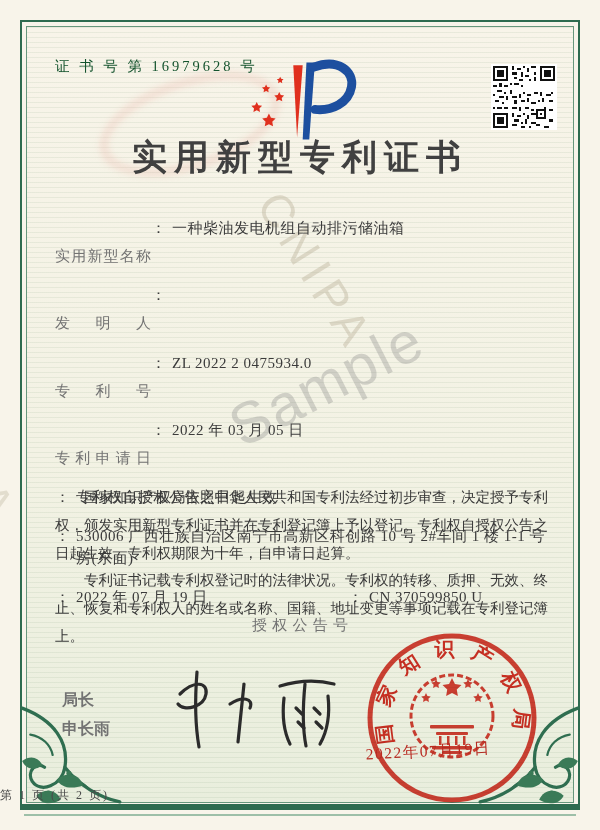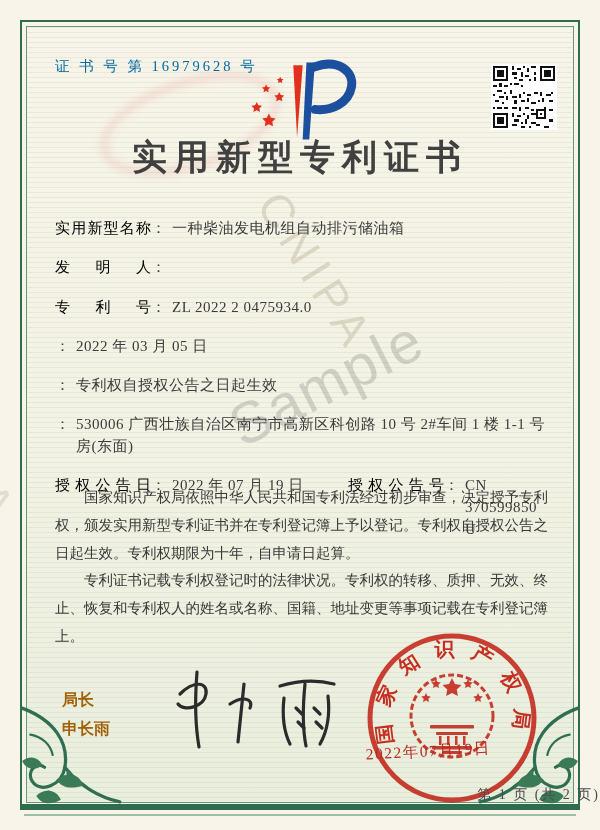--- a/index.html
+++ b/index.html
@@ -20,46 +20,46 @@
   .wm{position:absolute;font-family:"Liberation Sans",sans-serif;white-space:nowrap;pointer-events:none;}
   .wm-cnipa1{left:292px;top:182px;font-size:46px;letter-spacing:8px;color:rgba(186,176,153,.42);
         transform:rotate(58deg);transform-origin:left top;}
   .wm-cnipa2{left:-64px;top:356px;font-size:46px;letter-spacing:8px;color:rgba(186,176,153,.34);
         transform:rotate(58deg);transform-origin:left top;}
   .wm-sample{left:218px;top:400px;font-size:58px;letter-spacing:2px;color:rgba(125,125,125,.30);
         transform:rotate(-27deg);transform-origin:left top;}
   .pink-swirl{position:absolute;left:96px;top:78px;width:170px;height:74px;border:9px solid rgba(232,152,140,.20);
         border-radius:50%;filter:blur(3px);transform:rotate(-18deg);}
   
-  .cert-no{position:absolute;left:55px;top:57px;font-size:14.5px;letter-spacing:3px;color:#0369a1;}
+  .cert-no{position:absolute;left:55px;top:57px;font-size:14.5px;letter-spacing:3px;color:#14532d;}
   .logo{position:absolute;left:237px;top:54px;width:122px;height:92px;}
   .qr{position:absolute;left:491px;top:64px;width:62px;height:62px;background:#fff;padding:2px;}
   .title{position:absolute;left:0;top:134px;width:100%;text-align:center;
         font-size:35px;font-weight:700;letter-spacing:7px;color:#404040;}
   
   .fields{position:absolute;left:55px;right:50px;top:218px;font-size:15px;color:#3b3b3b;}
   .frow{display:flex;align-items:flex-start;margin-bottom:17.5px;line-height:1.45;}
-  .flabel{display:inline-block;width:96px;text-align:justify;text-align-last:justify;flex:none;color:#000000;}
+  .flabel{display:inline-block;width:96px;text-align:justify;text-align-last:justify;flex:none;color:#737373;margin-top:28px;}
   .fcolon{flex:none;margin-right:6px;}
   .fvalue{flex:1;letter-spacing:.5px;}
   .fvalue-fixed{flex:none;width:176px;letter-spacing:.5px;}
   
   .body-text{position:absolute;left:55px;right:52px;top:484px;font-size:14.5px;line-height:1.92;
         text-align:justify;color:#383838;}
   .body-text p{margin:0;text-indent:2em;}
   
   .director{position:absolute;left:62px;top:692px;font-family:"Liberation Sans",sans-serif;
-        font-size:16px;font-weight:600;color:#a16207;line-height:1;}
+        font-size:16px;font-weight:600;color:#737373;line-height:1;}
   .director div{margin-bottom:13px;}
   .sig-svg{position:absolute;left:142px;top:652px;width:210px;height:105px;}
   .seal-svg{position:absolute;left:362px;top:630px;width:182px;height:182px;
         mix-blend-mode:multiply;opacity:.95;}
   
-  .footer{position:absolute;left:0;bottom:26px;width:100%;text-align:right;
-        font-size:14px;letter-spacing:2px;color:#4a4a4a;}
+  .footer{position:absolute;left:0;bottom:26px;width:100%;text-align:left;
+        font-size:12px;letter-spacing:2px;color:#4a4a4a;}
   .corner{position:absolute;bottom:18px;width:112px;height:112px;}
   .corner-br{right:16px;}
   .corner-bl{left:16px;transform:scaleX(-1);}
 </style>
 </head>
 <body>
 
 <div class="page">
 
   <div class="panel"></div>
@@ -167,33 +167,33 @@
     <div class="frow">
       <span class="flabel">发明人</span>
         <span class="fcolon">：</span>
     </div>
     <div class="frow">
       <span class="flabel">专利号</span>
         <span class="fcolon">：</span>
       <span class="fvalue">ZL 2022 2 0475934.0</span>
     </div>
     <div class="frow">
+      <span class="flabel">专利申请日</span>
         <span class="fcolon">：</span>
       <span class="fvalue">2022 年 03 月 05 日</span>
     </div>
     <div class="frow">
         <span class="fcolon">：</span>
       <span class="fvalue">专利权自授权公告之日起生效</span>
     </div>
     <div class="frow">
         <span class="fcolon">：</span>
       <span class="fvalue">530006 广西壮族自治区南宁市高新区科创路 10 号 2#车间 1 楼 1-1 号房(东面)</span>
     </div>
     <div class="frow">
-      <span class="flabel">授权公告日</span>
         <span class="fcolon">：</span>
       <span class="fvalue-fixed">2022 年 07 月 19 日</span>
       <span class="flabel">授权公告号</span>
         <span class="fcolon">：</span>
       <span class="fvalue">CN 370599850 U</span>
     </div>
   </div>
 
   <div class="body-text">
     <p>国家知识产权局依照中华人民共和国专利法经过初步审查，决定授予专利权，颁发实用新型专利证书并在专利登记簿上予以登记。专利权自授权公告之日起生效。专利权期限为十年，自申请日起算。</p>

